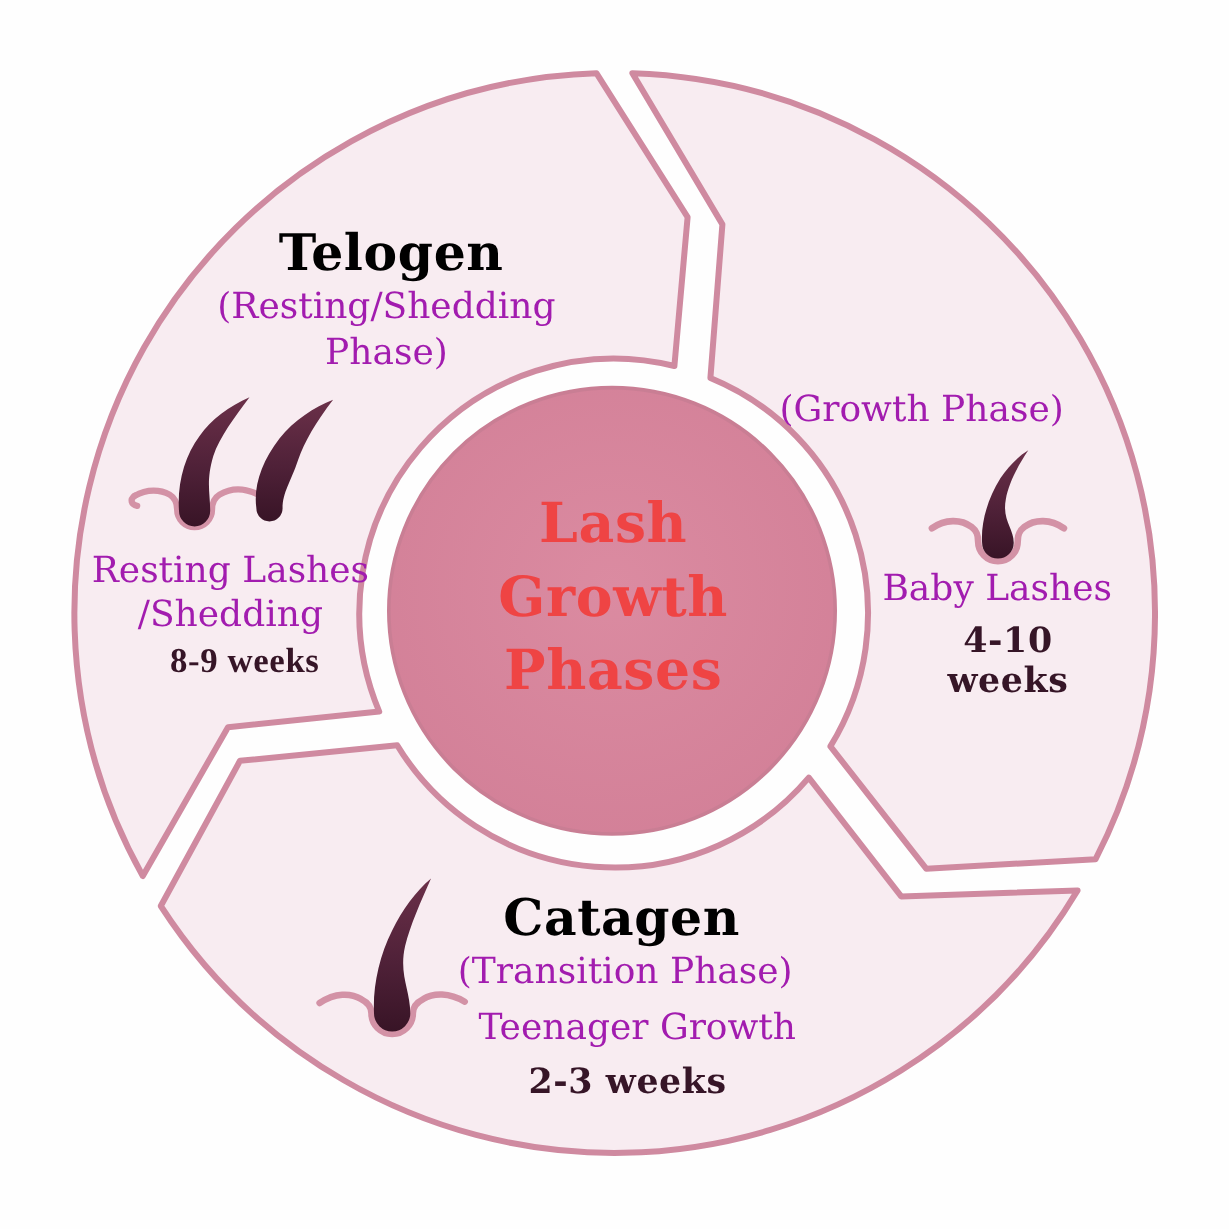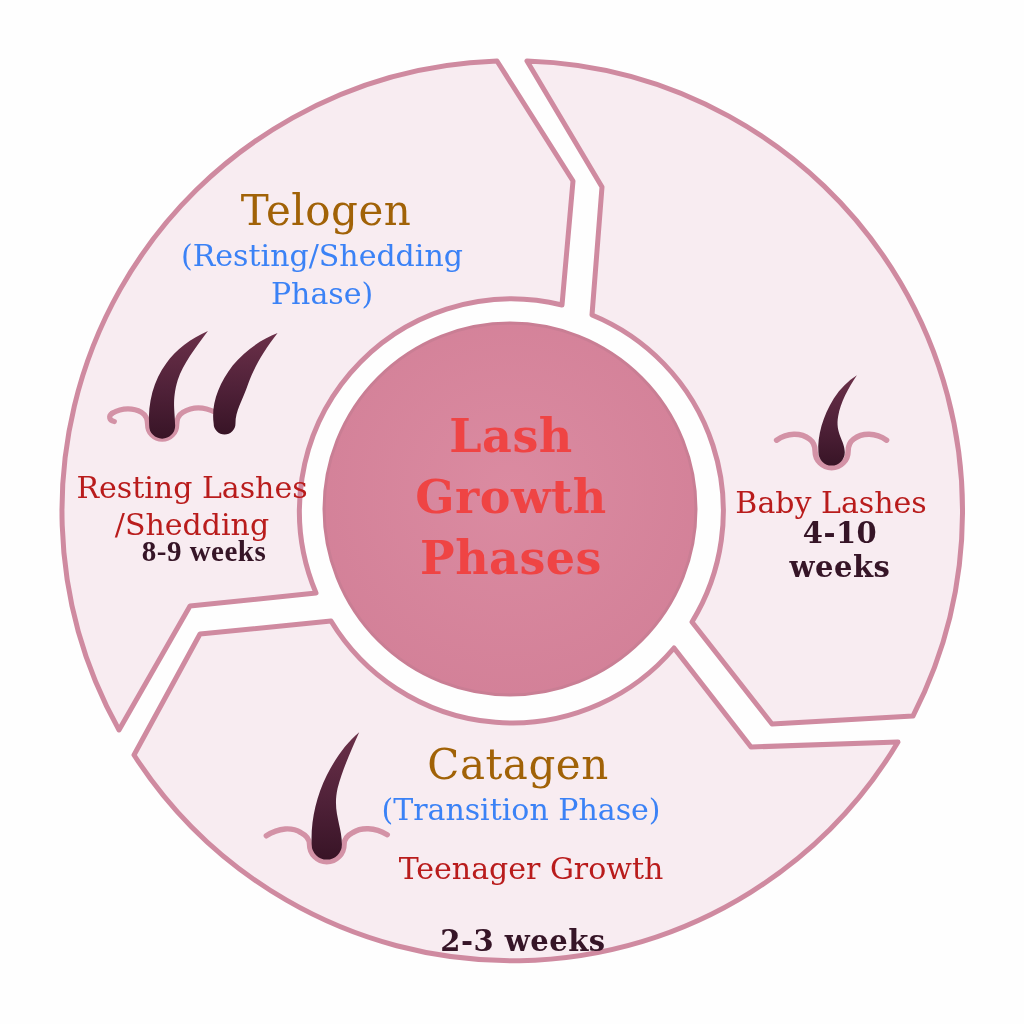--- a/index.html
+++ b/index.html
@@ -1,22 +1,22 @@
 <!DOCTYPE html>
 <html><head>
 <meta charset="utf-8">
 <style>
   html,body{margin:0;padding:0;background:#fefefe;}
   body{width:1024px;height:1024px;overflow:hidden;font-family:"DejaVu Serif","Liberation Serif",serif;}
   .stage{position:relative;width:1024px;height:1024px;}
   .stage svg{position:absolute;left:0;top:0;}
   .lbl{position:absolute;transform:translateX(-50%);text-align:center;white-space:normal;}
-  .phase-title{font-size:42px;font-weight:normal;color:#a16207;letter-spacing:.5px;}
-  .phase-sub{font-size:30px;color:#3b82f6;line-height:1.25;}
-  .caption{font-size:30px;color:#b91c1c;line-height:1.22;margin-top:12px;}
+  .phase-title{font-size:42px;font-weight:bold;color:#000000;letter-spacing:.5px;}
+  .phase-sub{font-size:30px;color:#a21caf;line-height:1.25;}
+  .caption{font-size:30px;color:#a21caf;line-height:1.22;}
   .weeks{font-size:29px;font-weight:bold;color:#361527;letter-spacing:.5px;}
   .center-title{font-size:46px;font-weight:bold;color:#ef4444;line-height:1.33;letter-spacing:.5px;}
 </style>
 </head>
 <body>
 
 <div class="stage">
 
   <svg width="1024" height="1024" viewBox="0 0 1024 1024">
     <defs>
@@ -55,23 +55,24 @@
       <path fill="none" stroke="#d392a6" stroke-width="5" stroke-linecap="round" d="M 4,98 C 16,90 28,90 36,95 C 42,98 44,102 44,106 A 16,16 0 0 0 76,106 C 76,102 78,98 84,95 C 92,90 104,90 116,97"></path>
       <path fill="url(#lashGrad)" d="M 46,106 C 45,85 50,62 60,42 C 68,26 78,12 90,2 C 82,20 74,38 70,54 C 65,76 74,88 74,106 A 14,14 0 0 1 46,106 Z"></path>
     </g>
   </svg>
 
   <div class="lbl phase-title" style="left:326px;top:186px;">Telogen</div>
   <div class="lbl phase-sub" style="left:322px;top:237px;width:320px;">(Resting/Shedding Phase)</div>
   <div class="lbl caption" style="left:192px;top:458px;width:260px;">Resting Lashes /Shedding</div>
   <div class="lbl weeks" style="left:204px;top:535px;font-family:Liberation Serif, serif;">8-9 weeks</div>
 
+  <div class="lbl phase-sub" style="left:768px;top:323px;width:340px;">(Growth Phase)</div>
   <div class="lbl caption" style="left:831px;top:473px;width:320px;text-align:center;">Baby Lashes</div>
   <div class="lbl weeks" style="left:808px;top:516px;margin-left:32px;">4-10 weeks</div>
 
   <div class="lbl phase-title" style="left:518px;top:740px;">Catagen</div>
   <div class="lbl phase-sub" style="left:521px;top:791px;width:360px;">(Transition Phase)</div>
   <div class="lbl caption" style="left:531px;top:839px;width:340px;">Teenager Growth</div>
-  <div class="lbl weeks" style="left:523px;top:884px;margin-top:40px;">2-3 weeks</div>
+  <div class="lbl weeks" style="left:523px;top:884px;">2-3 weeks</div>
 
   <div class="lbl center-title" style="left:511px;top:406px;width:272px;">Lash Growth Phases</div>
 
 </div>
 
 </body></html>

